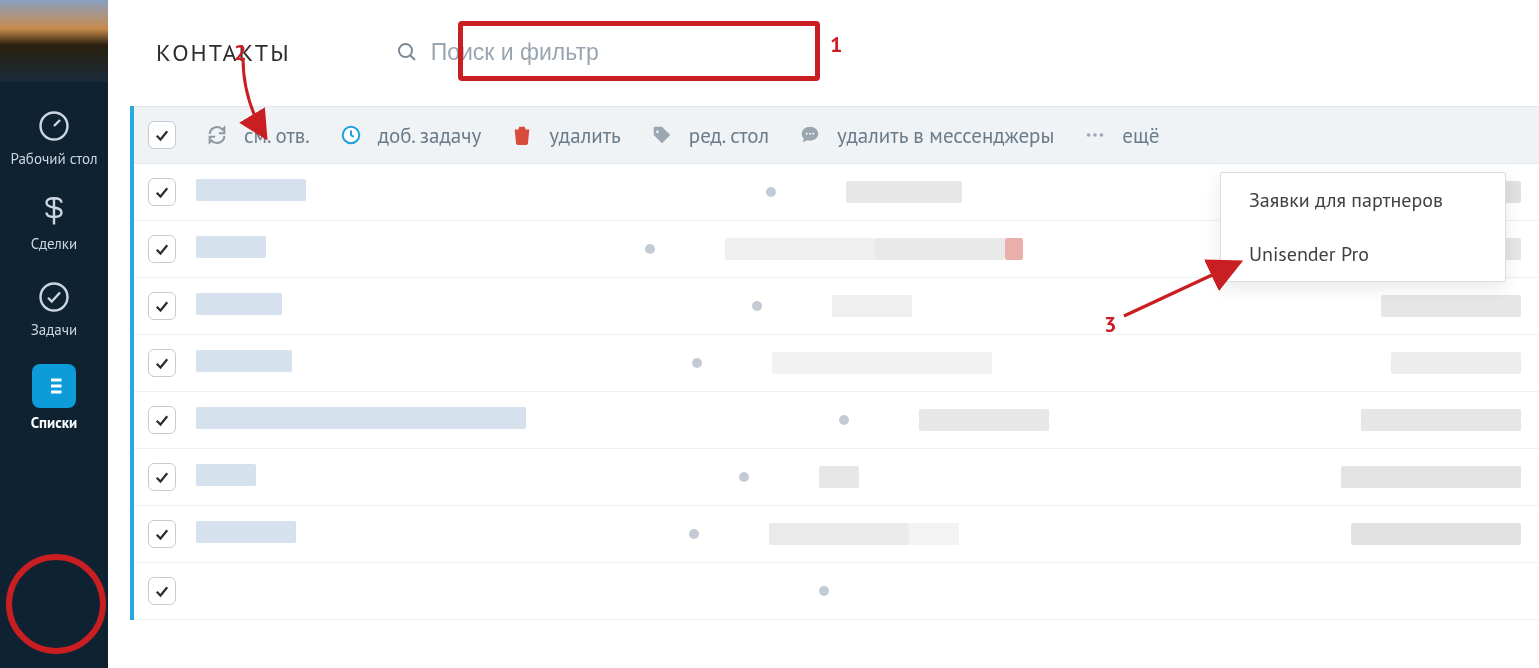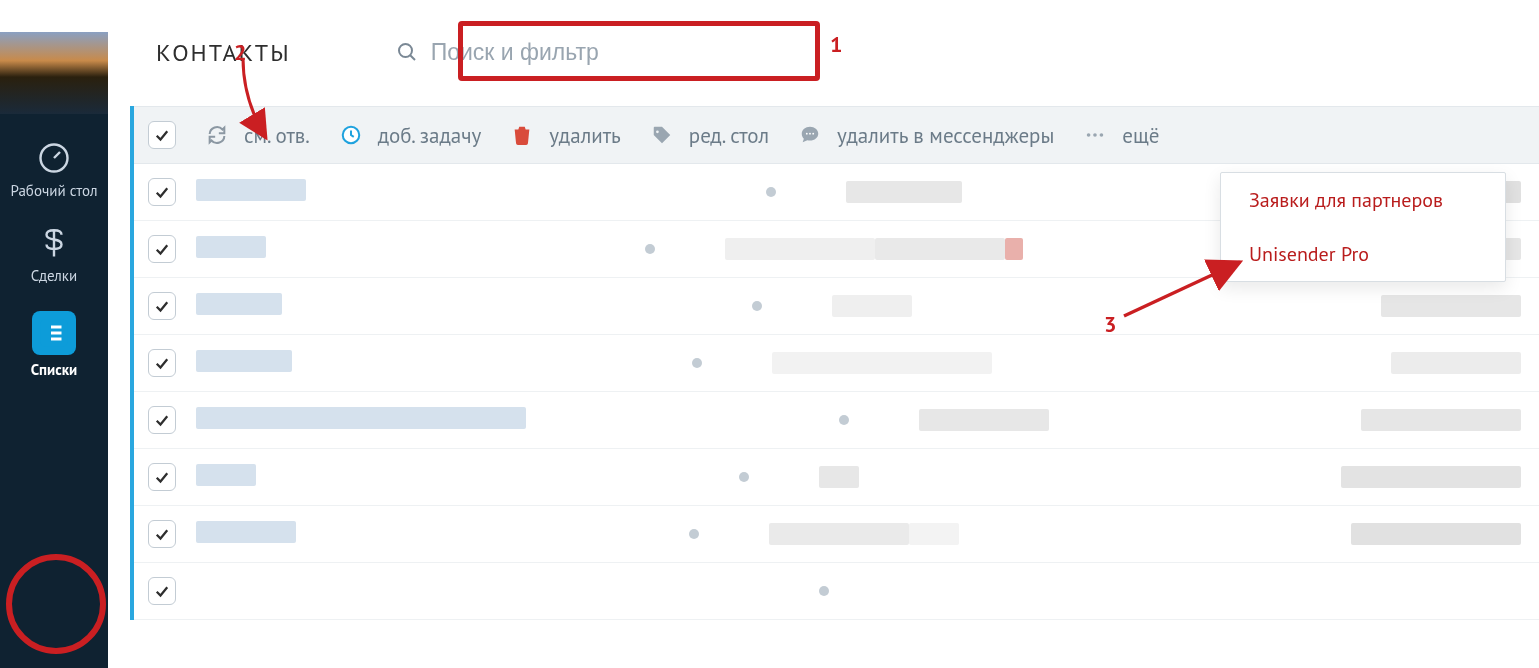--- a/index.html
+++ b/index.html
@@ -1,20 +1,20 @@
 <!DOCTYPE html>
 <html><head>
 <meta charset="utf-8">
 <style>
   * { box-sizing: border-box; margin: 0; padding: 0; }
   html, body { width: 1539px; height: 668px; font-family: "PT Sans", "Segoe UI", Arial, sans-serif; background: #fff; overflow: hidden; }
 
   
   .app { display: flex; width: 100%; height: 100%; }
-  .sidebar { width: 108px; background: #0f2231; color: #cbd6e2; display: flex; flex-direction: column; align-items: center; margin-top: 32px; }
+  .sidebar { width: 108px; background: #0f2231; color: #cbd6e2; display: flex; flex-direction: column; align-items: center; }
   .main   { flex: 1; display: flex; flex-direction: column; position: relative; }
 
   
   .avatar { width: 108px; height: 82px; background:
     linear-gradient(180deg,#8aa0c2 0%,#c88a4a 35%,#2a200e 55%,#1a2a3a 100%);
   }
   .nav { flex: 1; display: flex; flex-direction: column; align-items: center; padding-top: 26px; gap: 26px; }
   .nav-item { display: flex; flex-direction: column; align-items: center; gap: 6px; font-size: 15px; line-height: 1.15; text-align: center; color: #cbd6e2; cursor: pointer; width: 100%; }
   .nav-item svg { width: 36px; height: 36px; stroke: #cbd6e2; stroke-width: 1.6; fill: none; }
   .nav-item.active { color: #fff; font-weight: 700; }
@@ -50,21 +50,21 @@
   .row { display: flex; align-items: center; gap: 18px; padding: 14px 18px 14px 14px; border-bottom: 1px solid #eef1f3; }
   .row .chk { }
   .cell-name { margin-left: 2px; }
   .cell-dot  { margin-left: auto; width: 10px; height: 10px; border-radius: 50%; background: #c3ccd4; flex-shrink:0;}
   .cell-mid  { margin-left: 52px; display:flex; gap:0;}
   .cell-right{ margin-left: auto; display:flex; gap:0;}
   .blur { border-radius: 2px; }
 
   
   .popup { position: absolute; left: 1112px; top: 172px; width: 286px; background: #fff; border: 1px solid #d8dee3; box-shadow: 0 6px 18px rgba(0,0,0,.09); border-radius: 2px; }
-  .popup-item { padding: 14px 28px; font-size: 20px; color: #b91c1c; cursor: pointer; white-space: nowrap; }
+  .popup-item { padding: 14px 28px; font-size: 20px; color: #404040; cursor: pointer; white-space: nowrap; }
 
   
   .anno { position: absolute; pointer-events: none; }
   .anno-search-box { left: 350px; top: 21px; width: 362px; height: 60px; border: 5px solid #ca1f22; border-radius: 4px; }
   .anno-num { font-weight: 800; font-size: 22px; color: #ca1f22; }
   .anno-1 { left: 722px; top: 30px; }
   .anno-2 { left: 126px; top: 38px; }
   .anno-3 { left: 996px; top: 310px; }
   .anno-circle { left: 6px; top: 554px; width: 100px; height: 100px; border: 6px solid #ca1f22; border-radius: 50%; pointer-events:none;}
   .anno-svg { position:absolute; top:0; left:0; width:100%; height:100%; overflow:visible; }
@@ -87,20 +87,29 @@
         <span>Рабочий стол</span>
       </div>
       <div class="nav-item">
         <span class="icon-wrap">
           <svg viewBox="0 0 24 24">
               <path d="M12 3v18M17 6.5c0-2-2.2-3-5-3s-5 1-5 3 2 2.7 5 3.2 5 1 5 3.3-2.2 3-5 3-5-1-5-3"></path>
             </svg>
         </span>
         <span>Сделки</span>
       </div>
+      <div class="nav-item">
+        <span class="icon-wrap">
+          <svg viewBox="0 0 24 24">
+              <circle cx="12" cy="12" r="9"></circle>
+              <path d="M8 12.5l2.5 2.5L16 9"></path>
+            </svg>
+        </span>
+        <span>Задачи</span>
+      </div>
       <div class="nav-item active">
         <span class="icon-wrap">
           <svg viewBox="0 0 24 24">
               <rect x="3" y="3" width="18" height="18" rx="3" fill="#0d9cd9" stroke="none"></rect>
               <g stroke="#fff" stroke-width="2">
                 <line x1="7" y1="8" x2="7" y2="8"></line>
                 <line x1="10" y1="8" x2="17" y2="8"></line>
                 <line x1="7" y1="12" x2="7" y2="12"></line>
                 <line x1="10" y1="12" x2="17" y2="12"></line>
                 <line x1="7" y1="16" x2="7" y2="16"></line>

